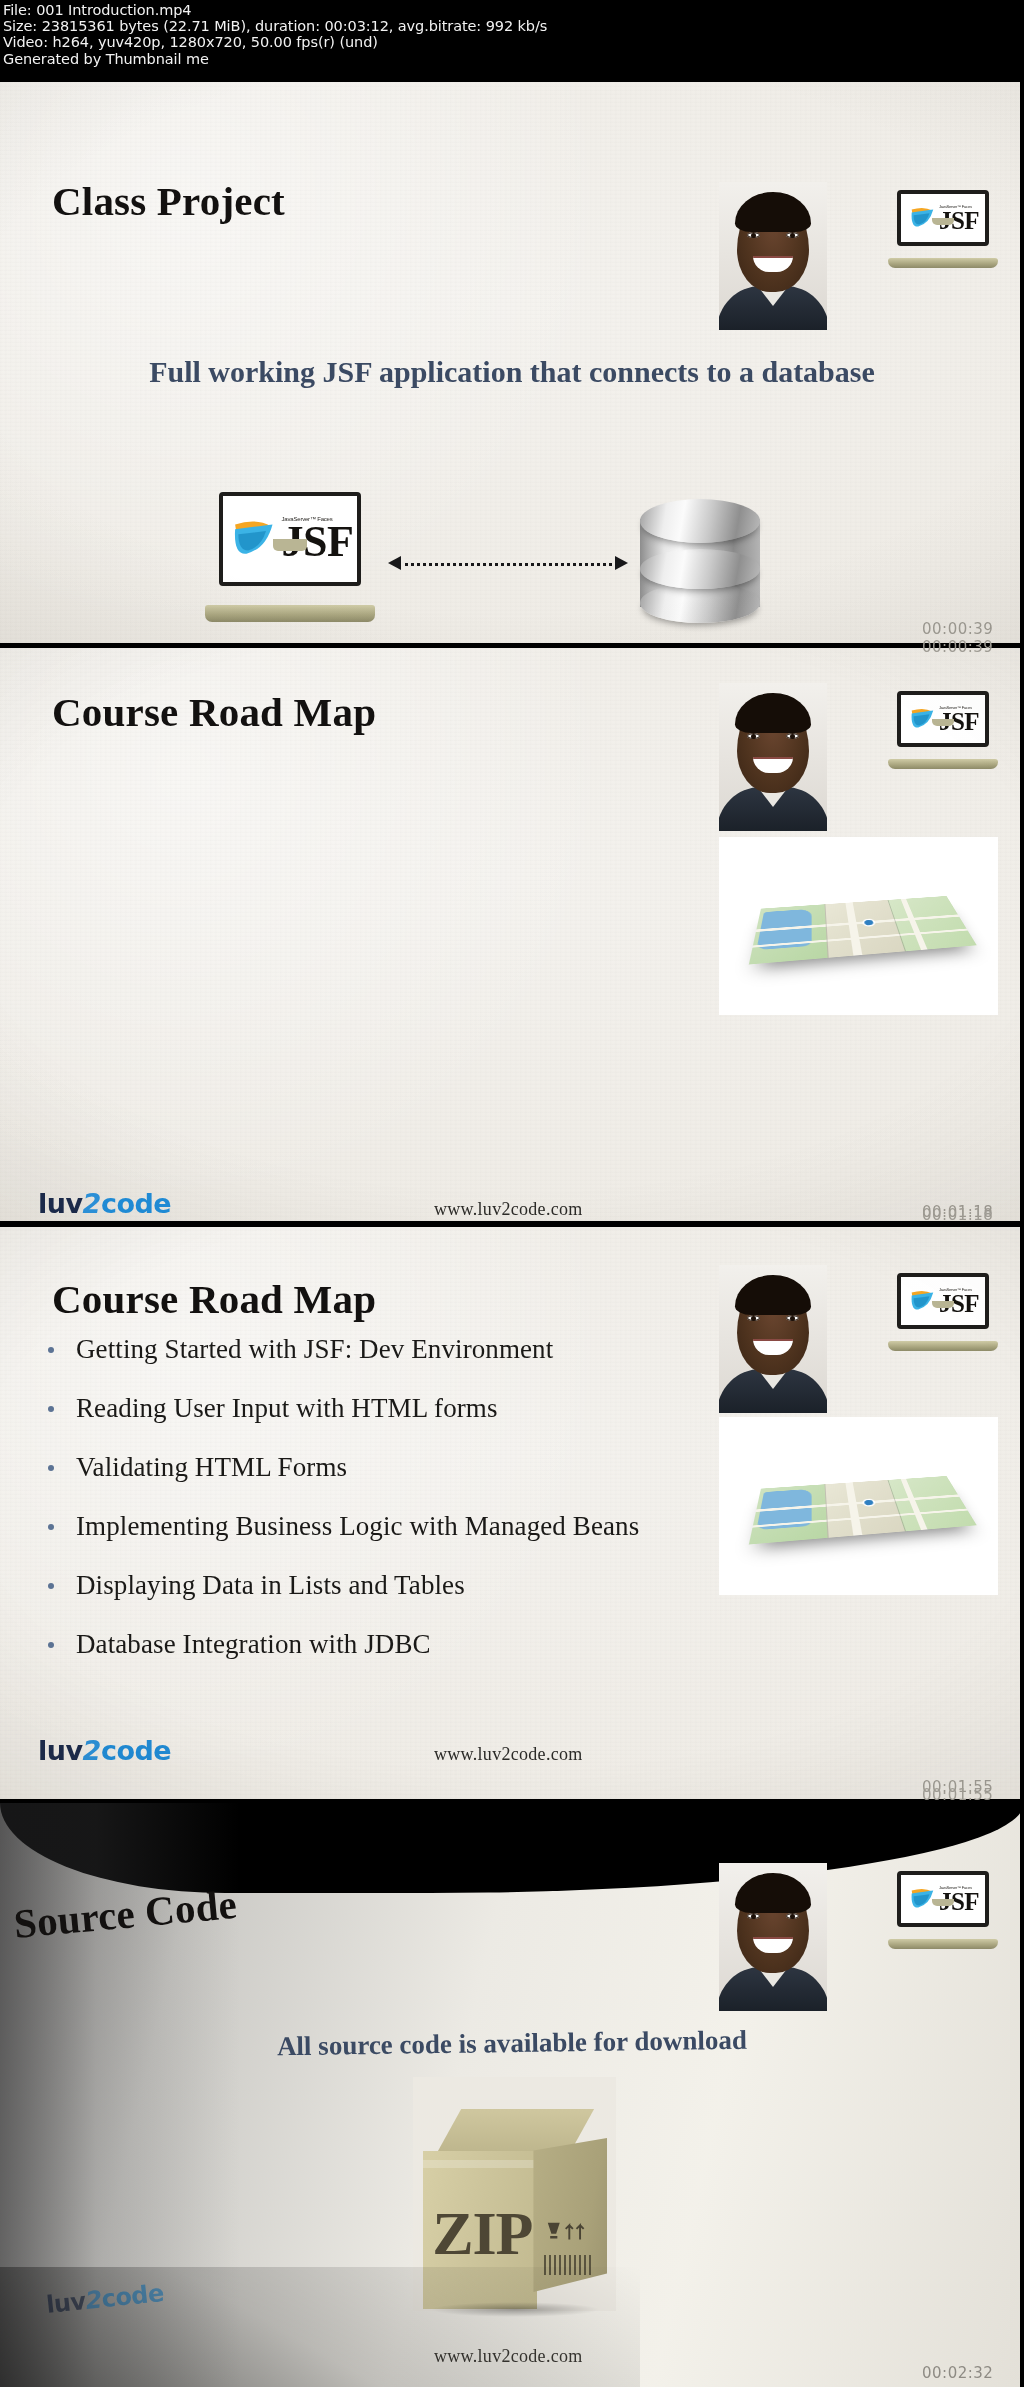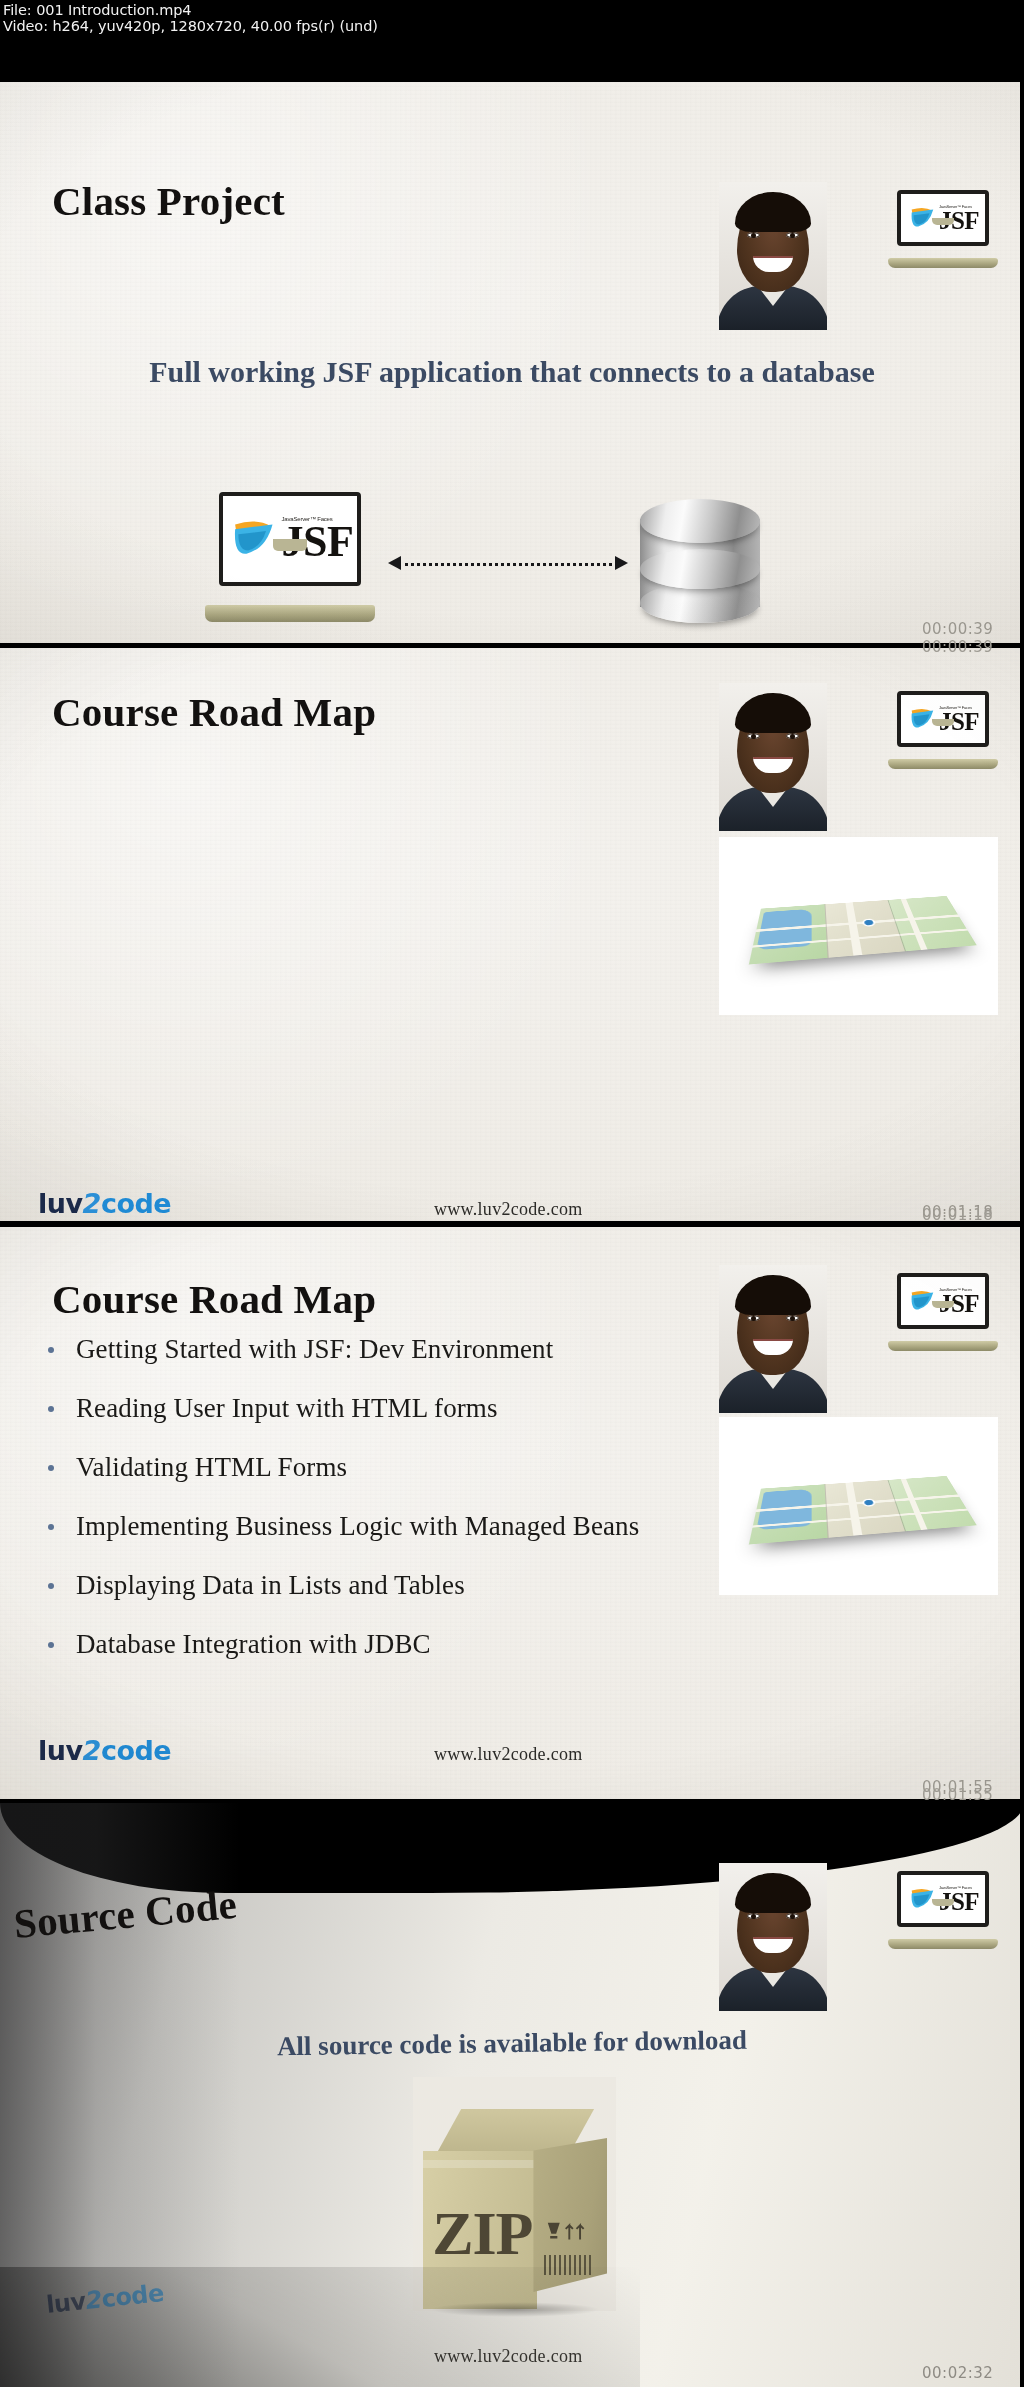--- a/index.html
+++ b/index.html
@@ -336,21 +336,23 @@
   .tilt-sub { transform: rotate(-0.8deg); }
   .tilt-logo { transform: rotate(-6deg); opacity: 0.62; }
 </style>
 </head>
 <body>
 
 <div id="page">
 
   <div class="meta">
     <div>File: 001 Introduction.mp4</div>
-    <div>Video: h264, yuv420p, 1280x720, 40.00 fps(r) (und)</div>
+    <div>Size: 23815361 bytes (22.71 MiB), duration: 00:03:12, avg.bitrate: 992 kb/s</div>
+    <div>Video: h264, yuv420p, 1280x720, 50.00 fps(r) (und)</div>
+    <div>Generated by Thumbnail me</div>
   </div>
 
   <div class="slide" id="slide1" style="top:82px;height:561px;">
     <div class="paper-grain"></div>
 
     <div class="slide-title" style="left:52px;top:95px;font-size:41px;">Class Project</div>
 
     <div class="subtitle" style="top:273px;font-size:30px;">Full working JSF application that connects to a database</div>
 
     <div class="headshot" style="left:719px;top:100px;">

